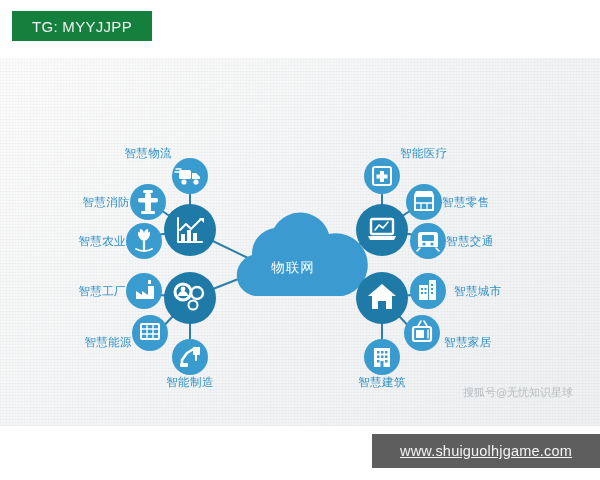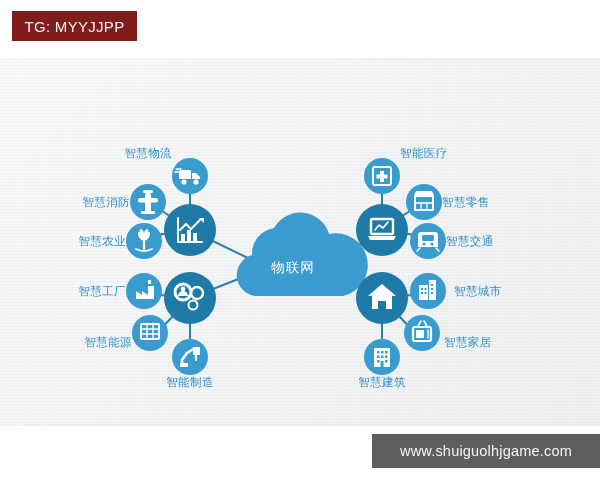--- a/index.html
+++ b/index.html
@@ -13,23 +13,23 @@
     position: relative;
     overflow: hidden;
     font-family: "Liberation Sans", "DejaVu Sans", sans-serif;
   }
 
   
   #tg-badge {
     position: absolute;
     left: 12px;
     top: 11px;
-    width: 125px;
+    width: 140px;
     height: 30px;
-    background: #7f1d1d;
+    background: #15803d;
     display: flex;
     align-items: center;
     justify-content: center;
   }
   #tg-badge span {
     color: #f2f2f2;
     font-size: 15px;
     letter-spacing: .3px;
     white-space: nowrap;
   }
@@ -44,20 +44,21 @@
     background: #5e5e5e;
     display: flex;
     align-items: center;
     justify-content: center;
   }
   #url-bar span {
     color: #f4f4f4;
     font-size: 14.5px;
     letter-spacing: .2px;
     white-space: nowrap;
+    text-decoration: underline;
   }
 
   
   #canvas {
     position: absolute;
     left: 0;
     top: 58px;
     width: 600px;
     height: 368px;
     background:
@@ -353,17 +354,18 @@
           <rect style="fill:#3a9cce" x="385" y="297.5" width="2.5" height="2.5"></rect>
           <rect style="fill:#3a9cce" x="377" y="302" width="2.5" height="2.5"></rect>
           <rect style="fill:#3a9cce" x="385" y="302" width="2.5" height="2.5"></rect>
           <rect style="fill:#3a9cce" x="380.5" y="303" width="3" height="6"></rect>
         </g>
         <text class="node-label" x="382" y="328" text-anchor="middle">智慧建筑</text>
       </g>
     </g>
   </svg>
 
+  <div id="watermark">搜狐号@无忧知识星球</div>
 </div>
 
 <div id="url-bar">
   <span>www.shuiguolhjgame.com</span>
 </div>
 
 </body></html>

